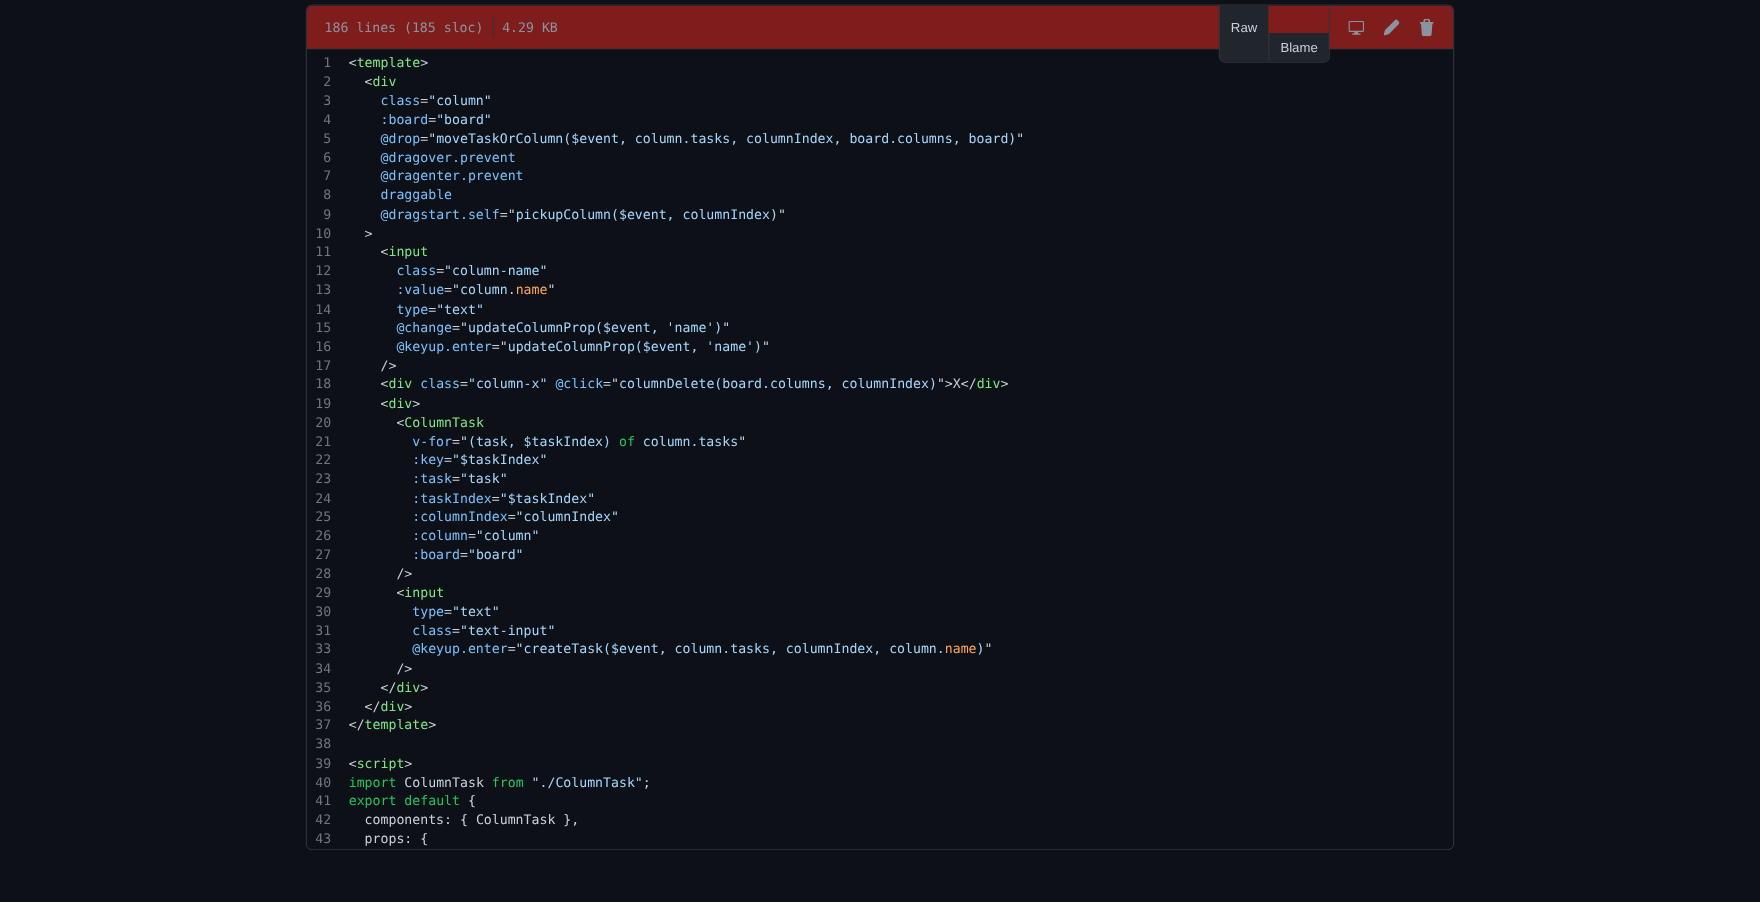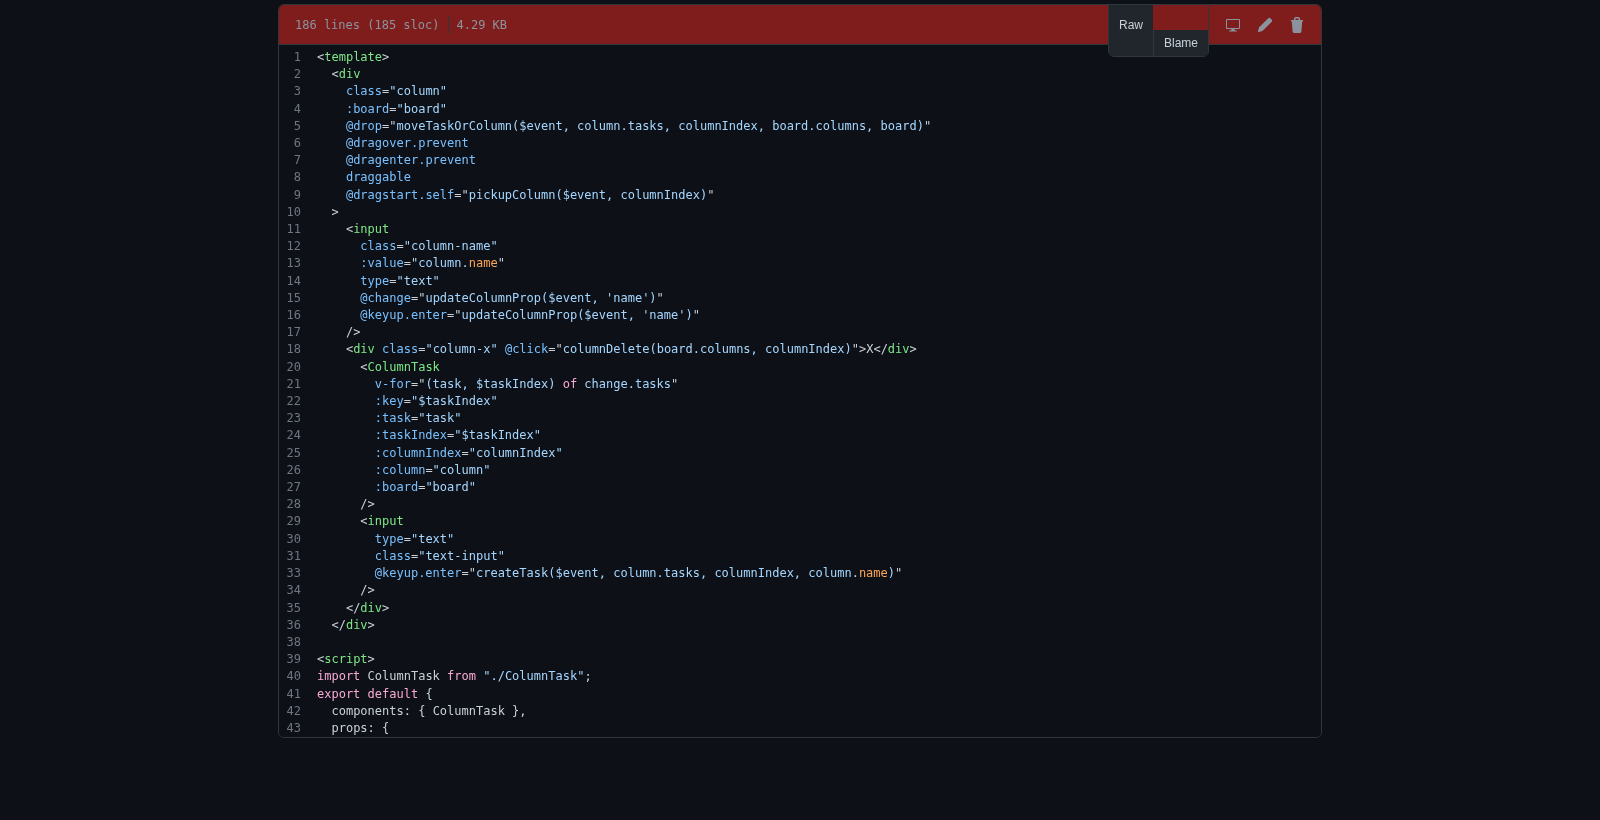--- a/index.html
+++ b/index.html
@@ -93,21 +93,21 @@
 }
 .line-content {
   flex: 1;
   padding-left: 0;
 }
 .tag { color: #7ee787; }
 .punct { color: #c9d1d9; }
 .attr { color: #79c0ff; }
 .str { color: #a5d6ff; }
 .prop { color: #ffa657; }
-.kw { color: #f9a8d4; }
+.kw { color: #22c55e; }
 </style>
 </head>
 <body>
 
 <div class="container">
   <div class="header">
     <div class="file-info">
       <span>186 lines (185 sloc)</span>
       <span class="divider"></span>
       <span>4.29 KB</span>
@@ -146,36 +146,38 @@
       <div class="code-line"><div class="line-num">9</div><div class="line-content">    <span class="attr">@dragstart.self</span><span class="punct">=</span><span class="punct">"</span><span class="str">pickupColumn($event, columnIndex)</span><span class="punct">"</span></div></div>
       <div class="code-line"><div class="line-num">10</div><div class="line-content">  <span class="punct">&gt;</span></div></div>
       <div class="code-line"><div class="line-num">11</div><div class="line-content">    <span class="punct">&lt;</span><span class="tag">input</span></div></div>
       <div class="code-line"><div class="line-num">12</div><div class="line-content">      <span class="attr">class</span><span class="punct">=</span><span class="str">"column-name"</span></div></div>
       <div class="code-line"><div class="line-num">13</div><div class="line-content">      <span class="attr">:value</span><span class="punct">=</span><span class="punct">"</span><span class="str">column.</span><span class="prop">name</span><span class="punct">"</span></div></div>
       <div class="code-line"><div class="line-num">14</div><div class="line-content">      <span class="attr">type</span><span class="punct">=</span><span class="str">"text"</span></div></div>
       <div class="code-line"><div class="line-num">15</div><div class="line-content">      <span class="attr">@change</span><span class="punct">=</span><span class="punct">"</span><span class="str">updateColumnProp($event, 'name')</span><span class="punct">"</span></div></div>
       <div class="code-line"><div class="line-num">16</div><div class="line-content">      <span class="attr">@keyup.enter</span><span class="punct">=</span><span class="punct">"</span><span class="str">updateColumnProp($event, 'name')</span><span class="punct">"</span></div></div>
       <div class="code-line"><div class="line-num">17</div><div class="line-content">    <span class="punct">/&gt;</span></div></div>
       <div class="code-line"><div class="line-num">18</div><div class="line-content">    <span class="punct">&lt;</span><span class="tag">div</span> <span class="attr">class</span><span class="punct">=</span><span class="str">"column-x"</span> <span class="attr">@click</span><span class="punct">=</span><span class="punct">"</span><span class="str">columnDelete(board.columns, columnIndex)</span><span class="punct">"&gt;</span>X<span class="punct">&lt;/</span><span class="tag">div</span><span class="punct">&gt;</span></div></div>
+      <div class="code-line"><div class="line-num">19</div><div class="line-content">    <span class="punct">&lt;</span><span class="tag">div</span><span class="punct">&gt;</span></div></div>
       <div class="code-line"><div class="line-num">20</div><div class="line-content">      <span class="punct">&lt;</span><span class="tag">ColumnTask</span></div></div>
-      <div class="code-line"><div class="line-num">21</div><div class="line-content">        <span class="attr">v-for</span><span class="punct">=</span><span class="punct">"</span><span class="str">(task, $taskIndex) </span><span class="kw">of</span><span class="str"> change.tasks</span><span class="punct">"</span></div></div>
+      <div class="code-line"><div class="line-num">21</div><div class="line-content">        <span class="attr">v-for</span><span class="punct">=</span><span class="punct">"</span><span class="str">(task, $taskIndex) </span><span class="kw">of</span><span class="str"> column.tasks</span><span class="punct">"</span></div></div>
       <div class="code-line"><div class="line-num">22</div><div class="line-content">        <span class="attr">:key</span><span class="punct">=</span><span class="str">"$taskIndex"</span></div></div>
       <div class="code-line"><div class="line-num">23</div><div class="line-content">        <span class="attr">:task</span><span class="punct">=</span><span class="str">"task"</span></div></div>
       <div class="code-line"><div class="line-num">24</div><div class="line-content">        <span class="attr">:taskIndex</span><span class="punct">=</span><span class="str">"$taskIndex"</span></div></div>
       <div class="code-line"><div class="line-num">25</div><div class="line-content">        <span class="attr">:columnIndex</span><span class="punct">=</span><span class="str">"columnIndex"</span></div></div>
       <div class="code-line"><div class="line-num">26</div><div class="line-content">        <span class="attr">:column</span><span class="punct">=</span><span class="str">"column"</span></div></div>
       <div class="code-line"><div class="line-num">27</div><div class="line-content">        <span class="attr">:board</span><span class="punct">=</span><span class="str">"board"</span></div></div>
       <div class="code-line"><div class="line-num">28</div><div class="line-content">      <span class="punct">/&gt;</span></div></div>
       <div class="code-line"><div class="line-num">29</div><div class="line-content">      <span class="punct">&lt;</span><span class="tag">input</span></div></div>
       <div class="code-line"><div class="line-num">30</div><div class="line-content">        <span class="attr">type</span><span class="punct">=</span><span class="str">"text"</span></div></div>
       <div class="code-line"><div class="line-num">31</div><div class="line-content">        <span class="attr">class</span><span class="punct">=</span><span class="str">"text-input"</span></div></div>
       <div class="code-line"><div class="line-num">33</div><div class="line-content">        <span class="attr">@keyup.enter</span><span class="punct">=</span><span class="punct">"</span><span class="str">createTask($event, column.tasks, columnIndex, column.</span><span class="prop">name</span><span class="str">)</span><span class="punct">"</span></div></div>
       <div class="code-line"><div class="line-num">34</div><div class="line-content">      <span class="punct">/&gt;</span></div></div>
       <div class="code-line"><div class="line-num">35</div><div class="line-content">    <span class="punct">&lt;/</span><span class="tag">div</span><span class="punct">&gt;</span></div></div>
       <div class="code-line"><div class="line-num">36</div><div class="line-content">  <span class="punct">&lt;/</span><span class="tag">div</span><span class="punct">&gt;</span></div></div>
+      <div class="code-line"><div class="line-num">37</div><div class="line-content"><span class="punct">&lt;/</span><span class="tag">template</span><span class="punct">&gt;</span></div></div>
       <div class="code-line"><div class="line-num">38</div><div class="line-content"></div></div>
       <div class="code-line"><div class="line-num">39</div><div class="line-content"><span class="punct">&lt;</span><span class="tag">script</span><span class="punct">&gt;</span></div></div>
       <div class="code-line"><div class="line-num">40</div><div class="line-content"><span class="kw">import</span> <span class="punct">ColumnTask</span> <span class="kw">from</span> <span class="str">"./ColumnTask"</span><span class="punct">;</span></div></div>
       <div class="code-line"><div class="line-num">41</div><div class="line-content"><span class="kw">export</span> <span class="kw">default</span> <span class="punct">{</span></div></div>
       <div class="code-line"><div class="line-num">42</div><div class="line-content">  <span class="punct">components</span><span class="punct">: {</span> <span class="punct">ColumnTask</span> <span class="punct">},</span></div></div>
       <div class="code-line"><div class="line-num">43</div><div class="line-content">  <span class="punct">props</span><span class="punct">: {</span></div></div>
     </div>
 </div>
 
 </body></html>

